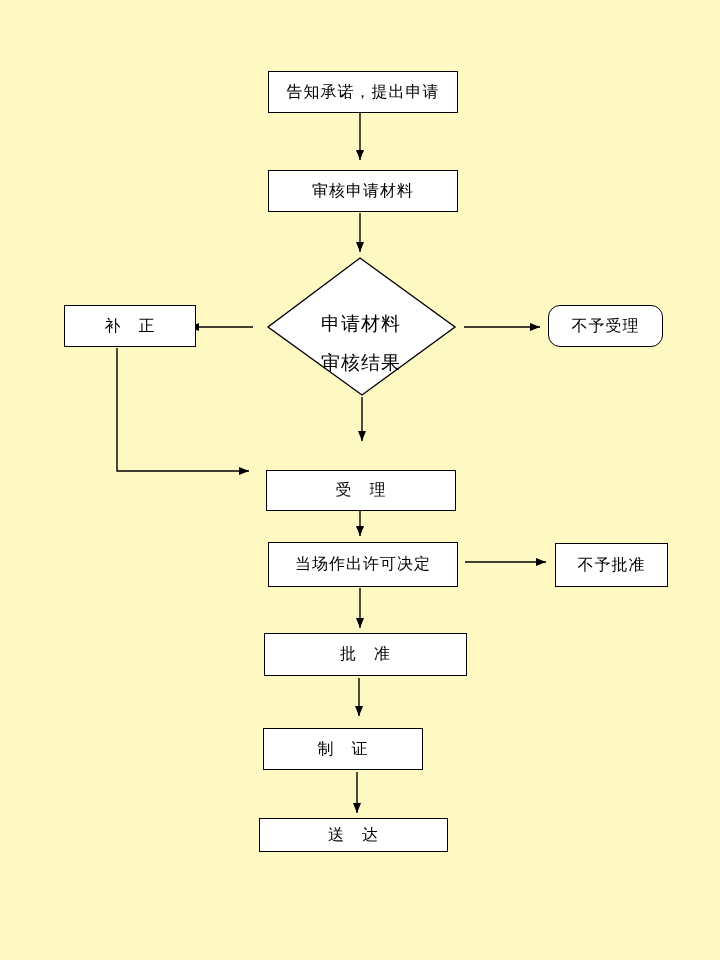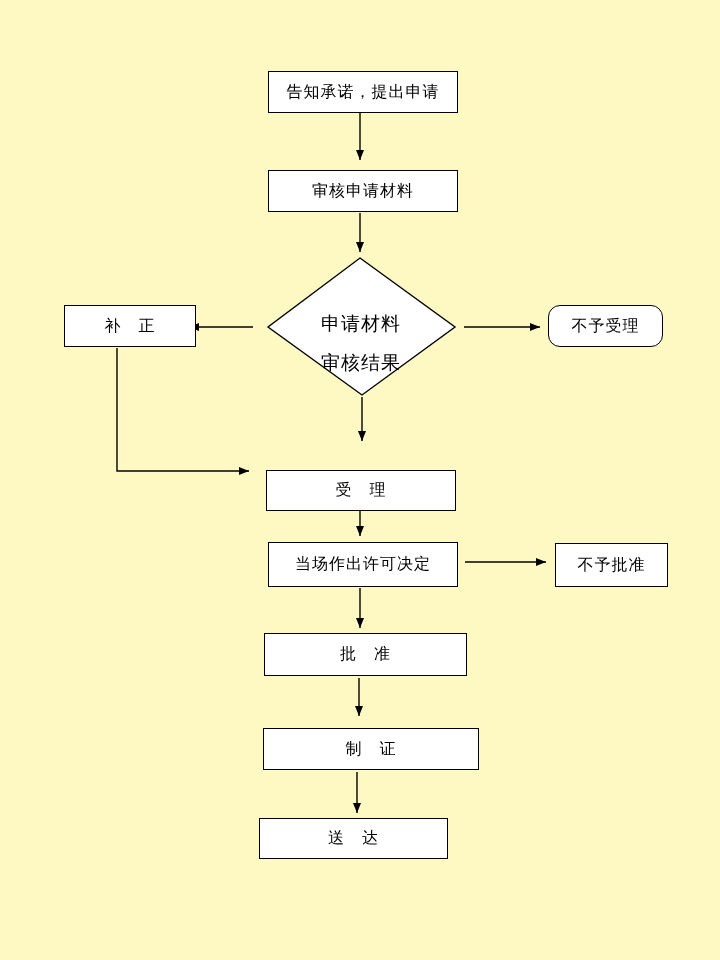--- a/index.html
+++ b/index.html
@@ -88,17 +88,17 @@
   <div class="box" style="left:548px; top:305px; width:115px; height:42px;border-radius:12px;">不予受理</div>
 
   <div class="box" style="left:266px; top:447px; width:190px; height:41px;margin-top:23px;">受　理</div>
 
   <div class="box" style="left:555px; top:543px; width:113px; height:44px;">不予批准</div>
 
   <div class="box" style="left:268px; top:542px; width:190px; height:45px;">当场作出许可决定</div>
 
   <div class="box" style="left:264px; top:633px; width:203px; height:43px;">批　准</div>
 
-  <div class="box" style="left:263px; top:728px; width:216px; height:42px;">制　证</div>
+  <div class="box" style="left:263px; top:728px; width:160px; height:42px;">制　证</div>
 
-  <div class="box" style="left:259px; top:818px; width:189px; height:41px;">送　达</div>
+  <div class="box" style="left:259px; top:818px; width:189px; height:34px;">送　达</div>
 
 </div>
 
 </body></html>

